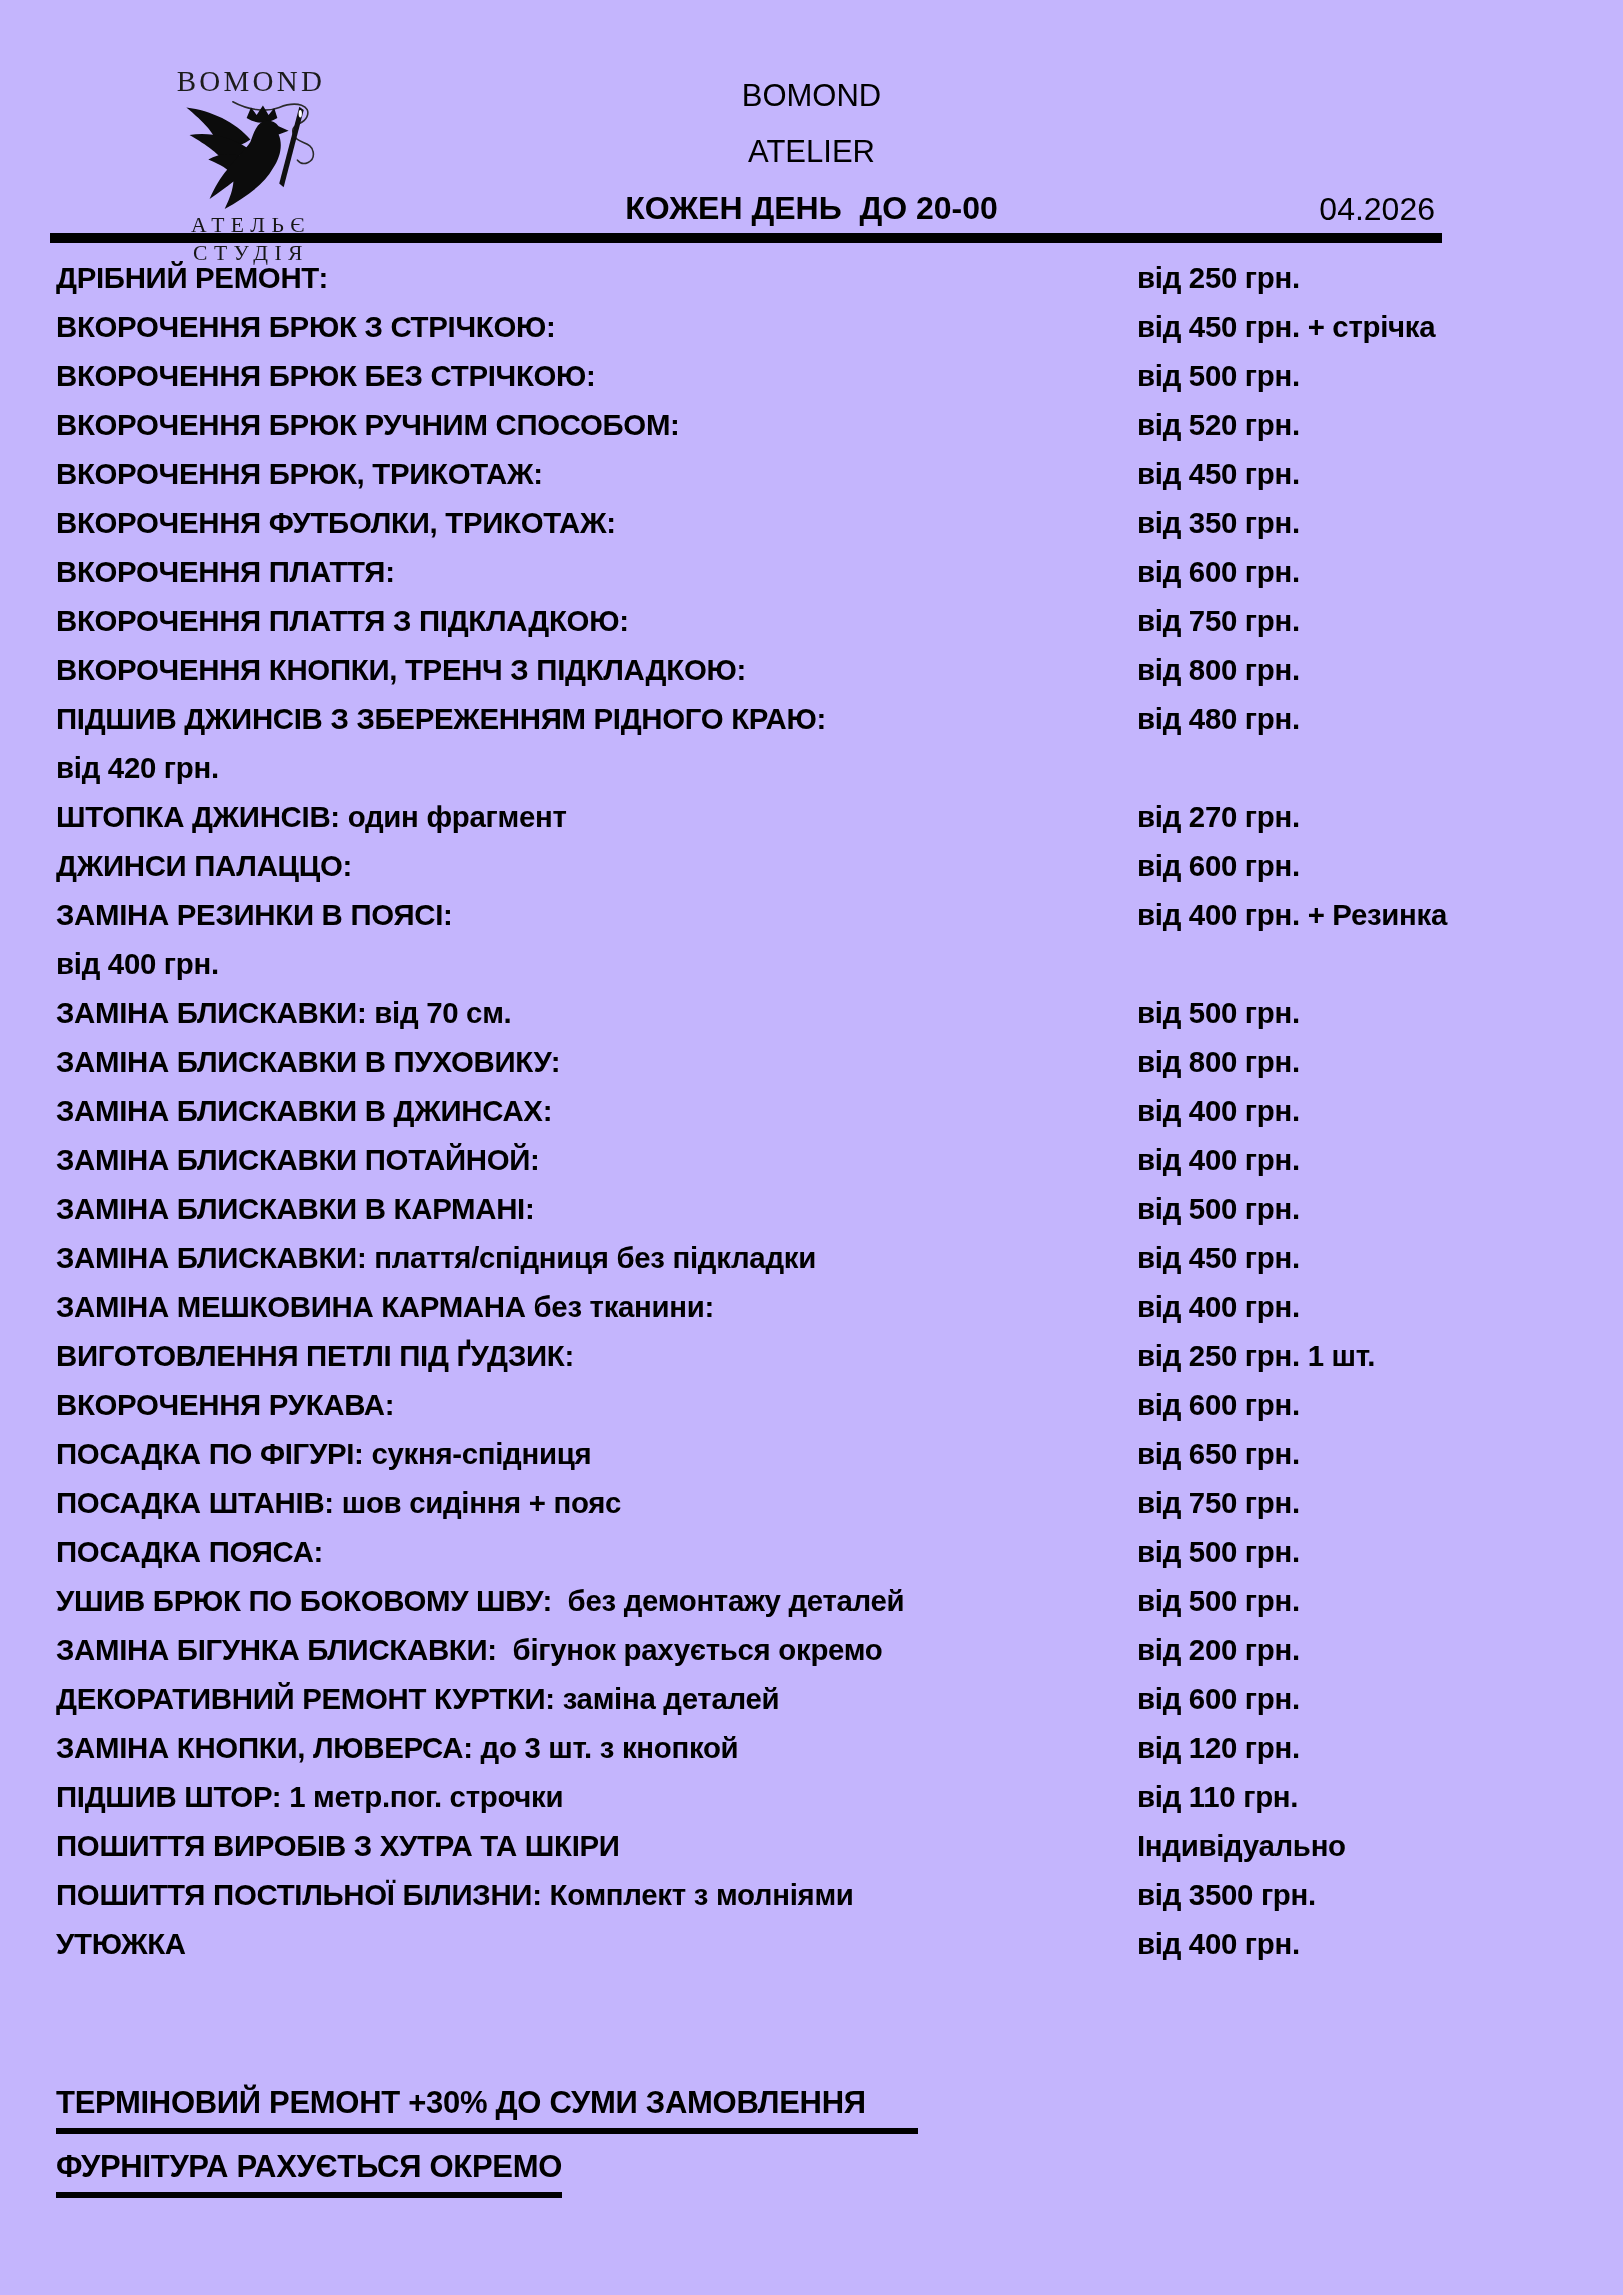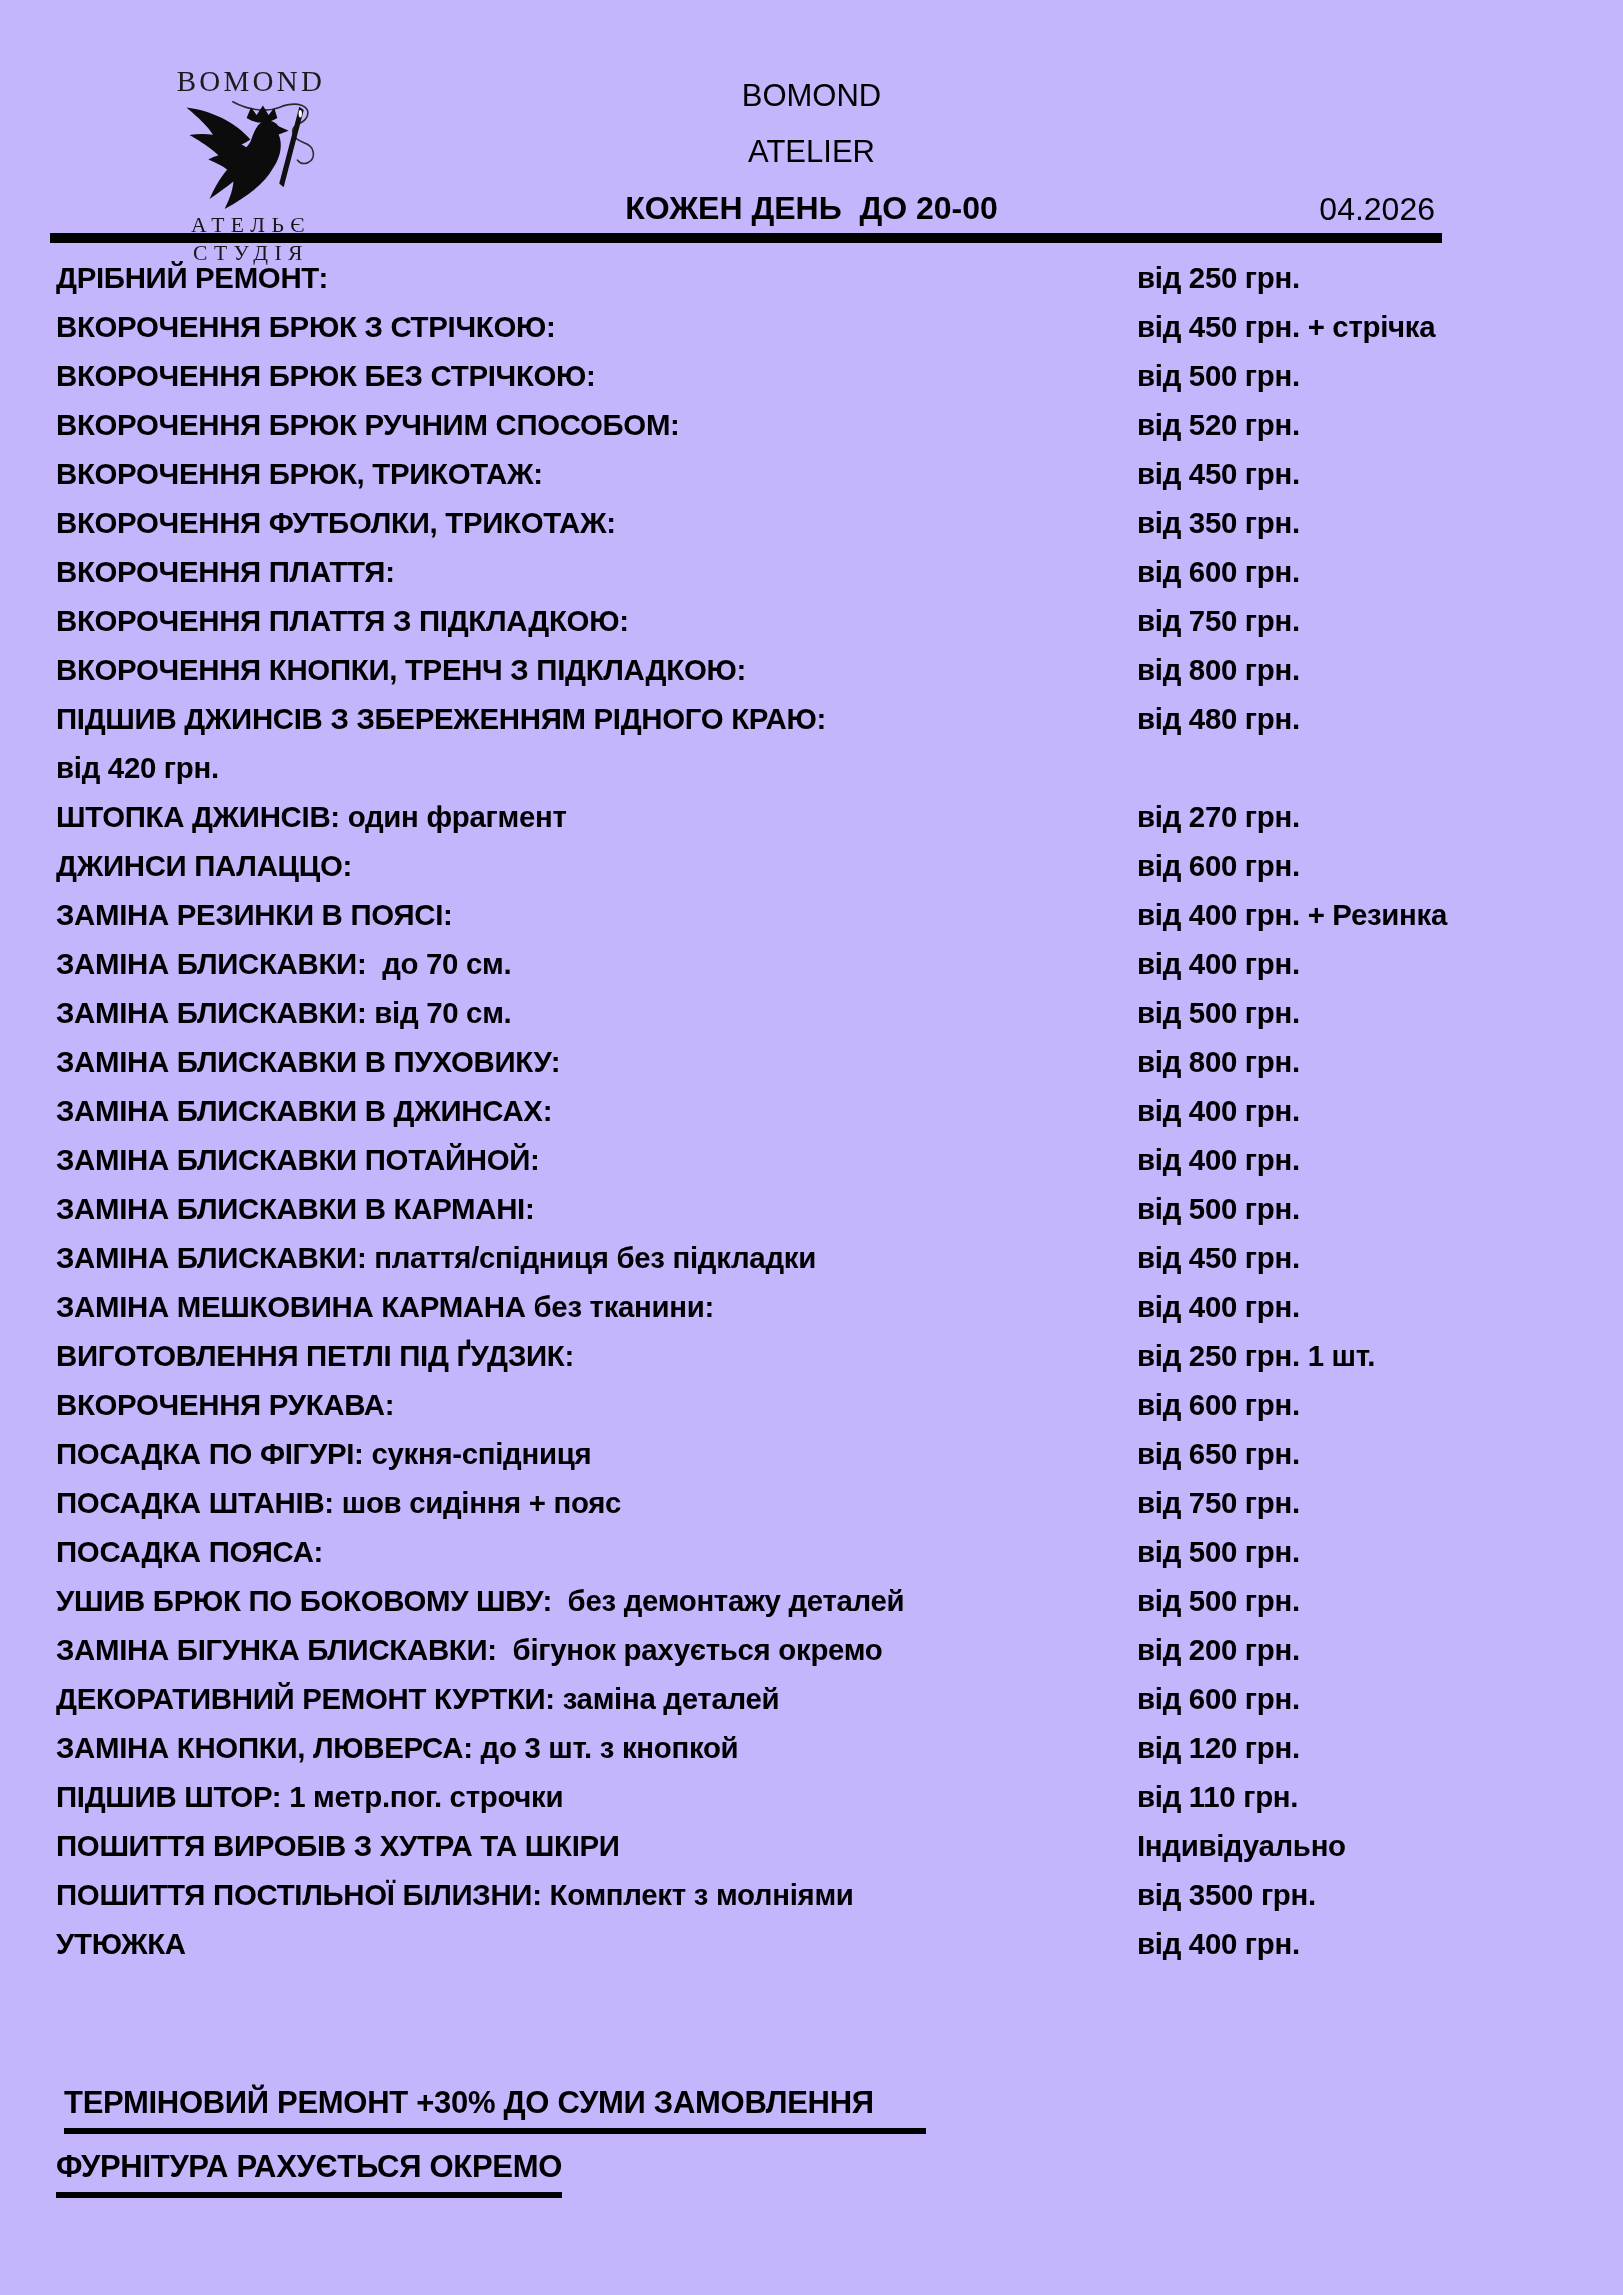--- a/index.html
+++ b/index.html
@@ -100,21 +100,21 @@
   }
   .footer-line{
     display:table;
     font-size:31px;
     font-weight:bold;
     letter-spacing:-0.3px;
     padding-bottom:6.5px;
     border-bottom:6.5px solid #000;
     white-space:pre-wrap;
   }
-  .footer-line.first{padding-right:52px;margin-bottom:15.7px;margin-left:8px;}
+  .footer-line.first{padding-right:52px;margin-bottom:15.7px;}
 </style>
 </head>
 <body>
 
 <div class="page">
 
   <div class="logo">
     <div class="logo-brand">BOMOND</div>
     <svg class="logo-svg" width="164" height="113" viewBox="0 0 250 180" aria-hidden="true">
 
@@ -215,21 +215,20 @@
         <div class="row-label">ДЖИНСИ ПАЛАЦЦО:</div>
         <div class="row-price">від 600 грн.</div>
       </div>
 
       <div class="row">
         <div class="row-label">ЗАМІНА РЕЗИНКИ В ПОЯСІ:</div>
         <div class="row-price">від 400 грн. + Резинка</div>
       </div>
 
       <div class="row">
-        <div class="row-label">ЗАМІНА БЛИСКАВКИ:  до 70 см.</div>
         <div class="row-price">від 400 грн.</div>
       </div>
 
       <div class="row">
         <div class="row-label">ЗАМІНА БЛИСКАВКИ: від 70 см.</div>
         <div class="row-price">від 500 грн.</div>
       </div>
 
       <div class="row">
         <div class="row-label">ЗАМІНА БЛИСКАВКИ В ПУХОВИКУ:</div>

